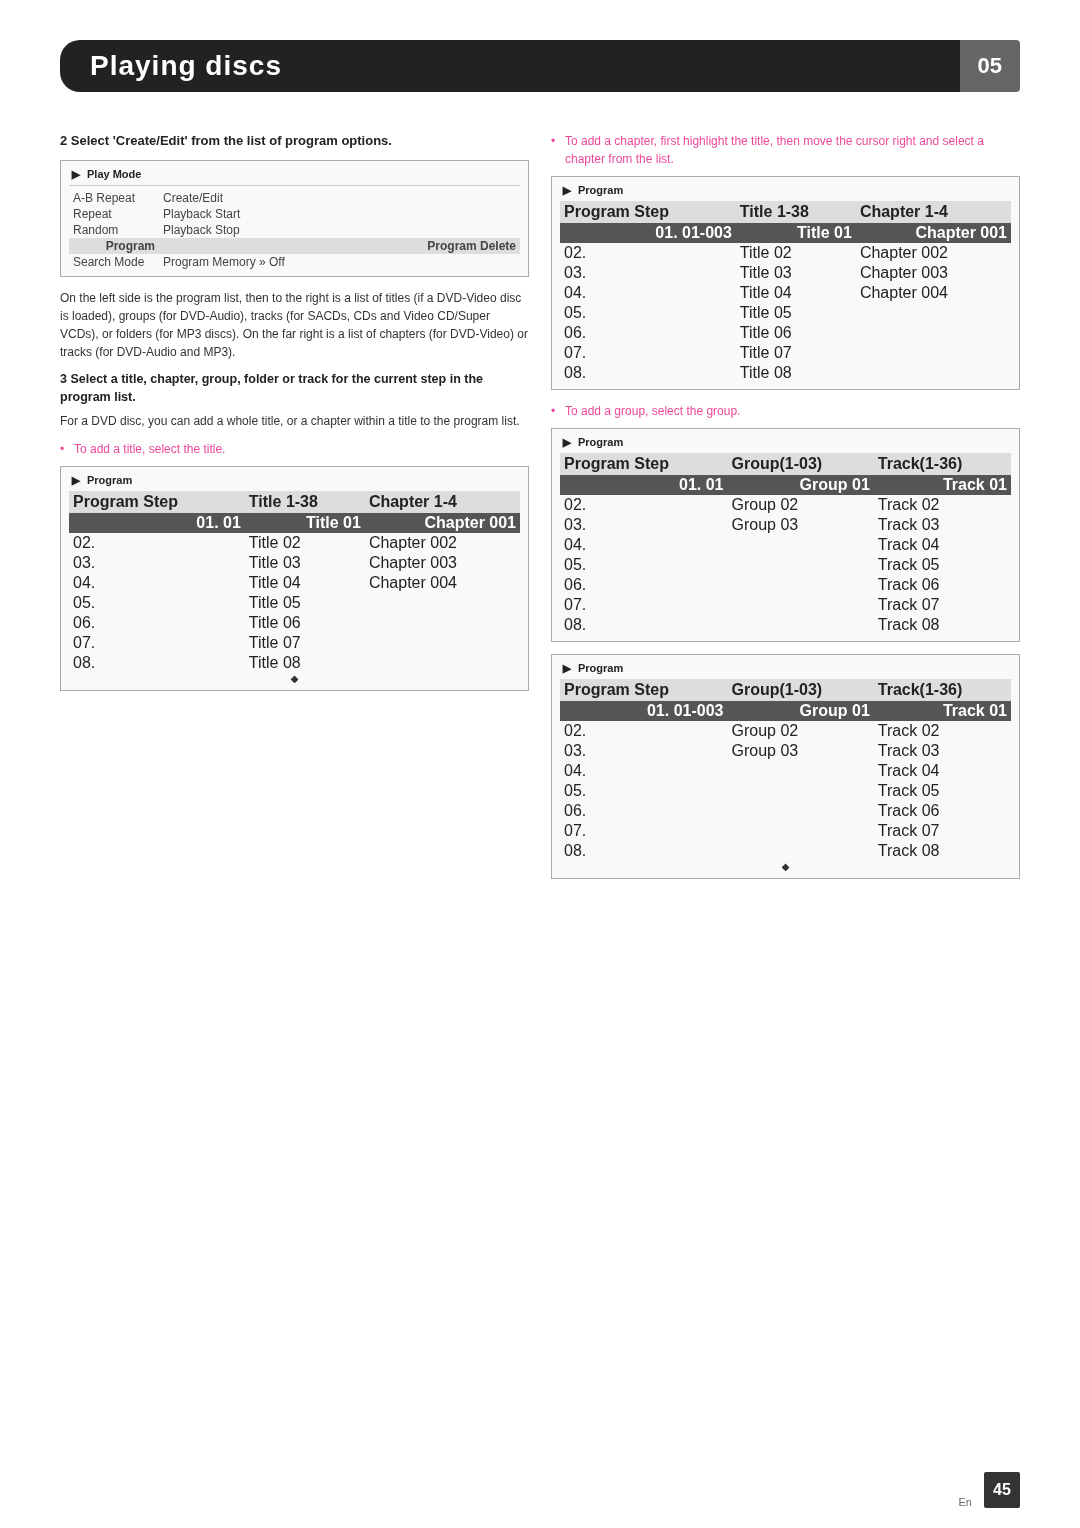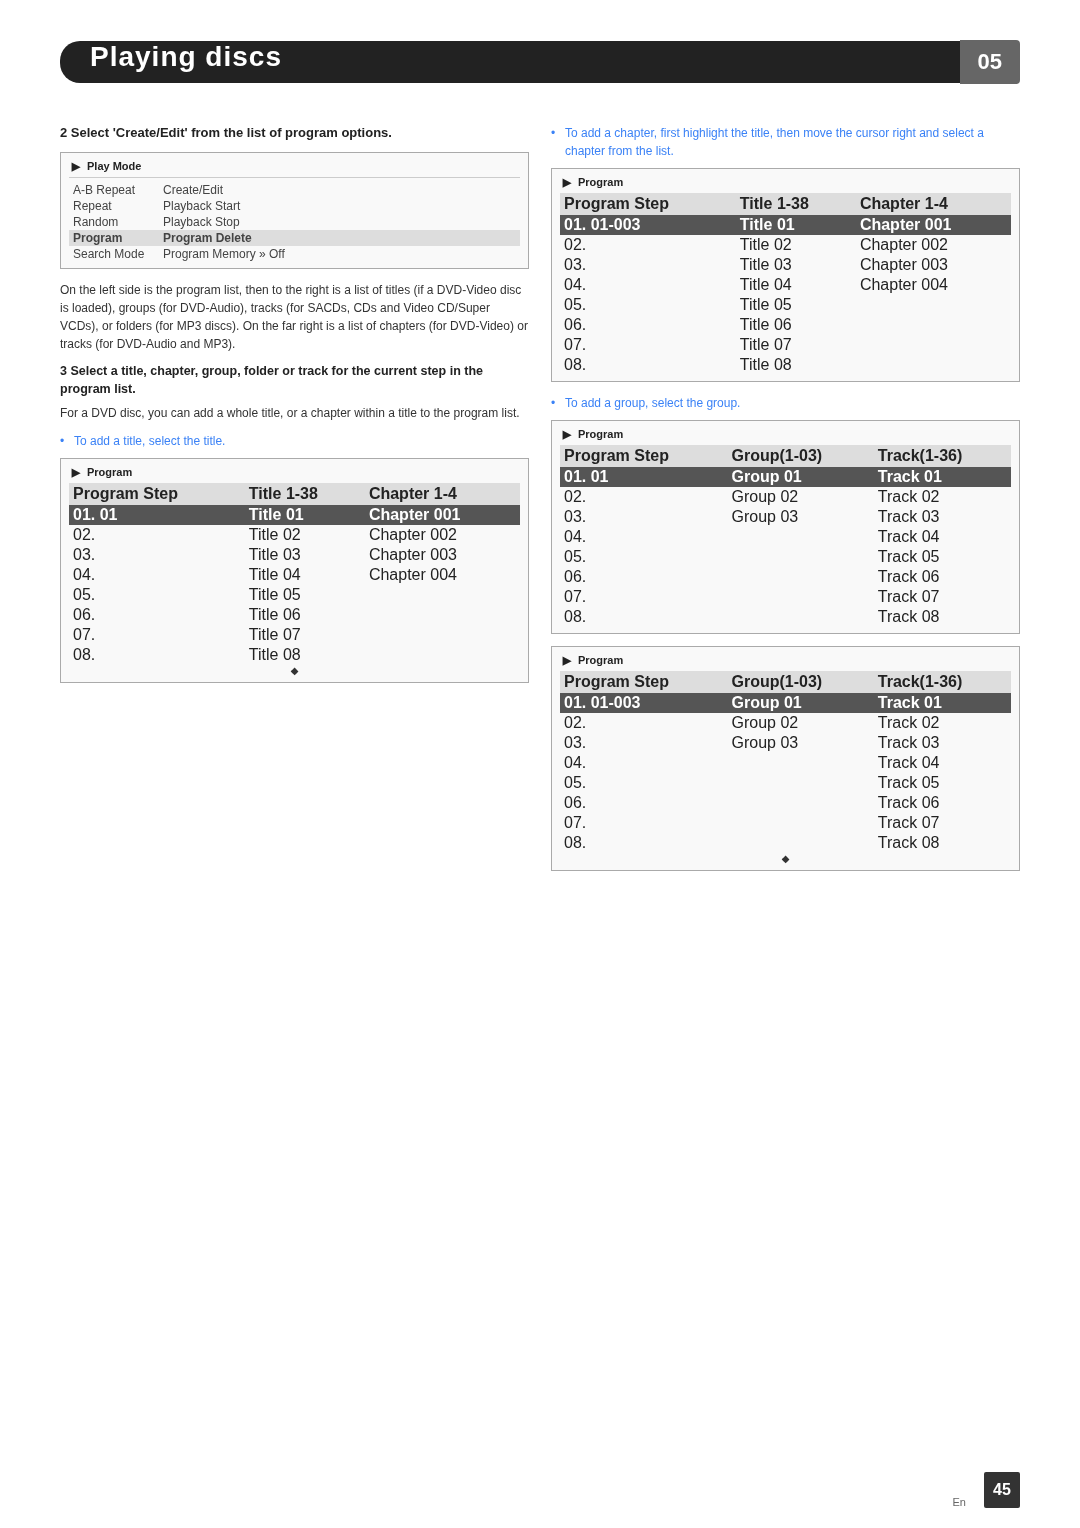--- a/index.html
+++ b/index.html
@@ -26,21 +26,21 @@
       align-items: center;
       justify-content: space-between;
       margin: 40px 60px 0 60px;
       border-radius: 20px 0 0 20px;
       overflow: visible;
     }
 
     .title-section {
       background: #222;
       border-radius: 20px 0 0 20px;
-      padding: 0 40px 10px 30px;
+      padding: 10px 40px 10px 30px;
       flex: 1;
     }
 
     .page-title {
       color: #fff;
       font-size: 28px;
       font-weight: bold;
       letter-spacing: 1px;
     }
 
@@ -124,35 +124,36 @@
       color: #444;
     }
 
     .play-mode-table tr td:last-child {
       color: #444;
     }
 
     .highlight-row td {
       font-weight: bold;
       background: #ddd;
+      text-align: right;
     }
 
     
     .body-text {
       font-size: 12px;
       line-height: 1.5;
       color: #333;
       margin-bottom: 10px;
     }
 
     
     .bullet-text {
       font-size: 12px;
       line-height: 1.5;
-      color: #3b82f6;
+      color: #ec4899;
       margin-bottom: 8px;
       padding-left: 14px;
       position: relative;
     }
 
     .bullet-text::before {
       content: '•';
       position: absolute;
       left: 0;
       top: 0;
@@ -221,21 +222,21 @@
       justify-content: center;
       font-size: 16px;
       font-weight: bold;
       border-radius: 2px;
       text-align: center;
     }
 
     .page-lang {
       position: absolute;
       bottom: 60px;
-      right: 114px;
+      right: 108px;
       font-size: 11px;
       color: #666;
     }
 
     .section-divider {
       height: 1px;
       background: #ccc;
       margin: 4px 0;
     }
   </style>

